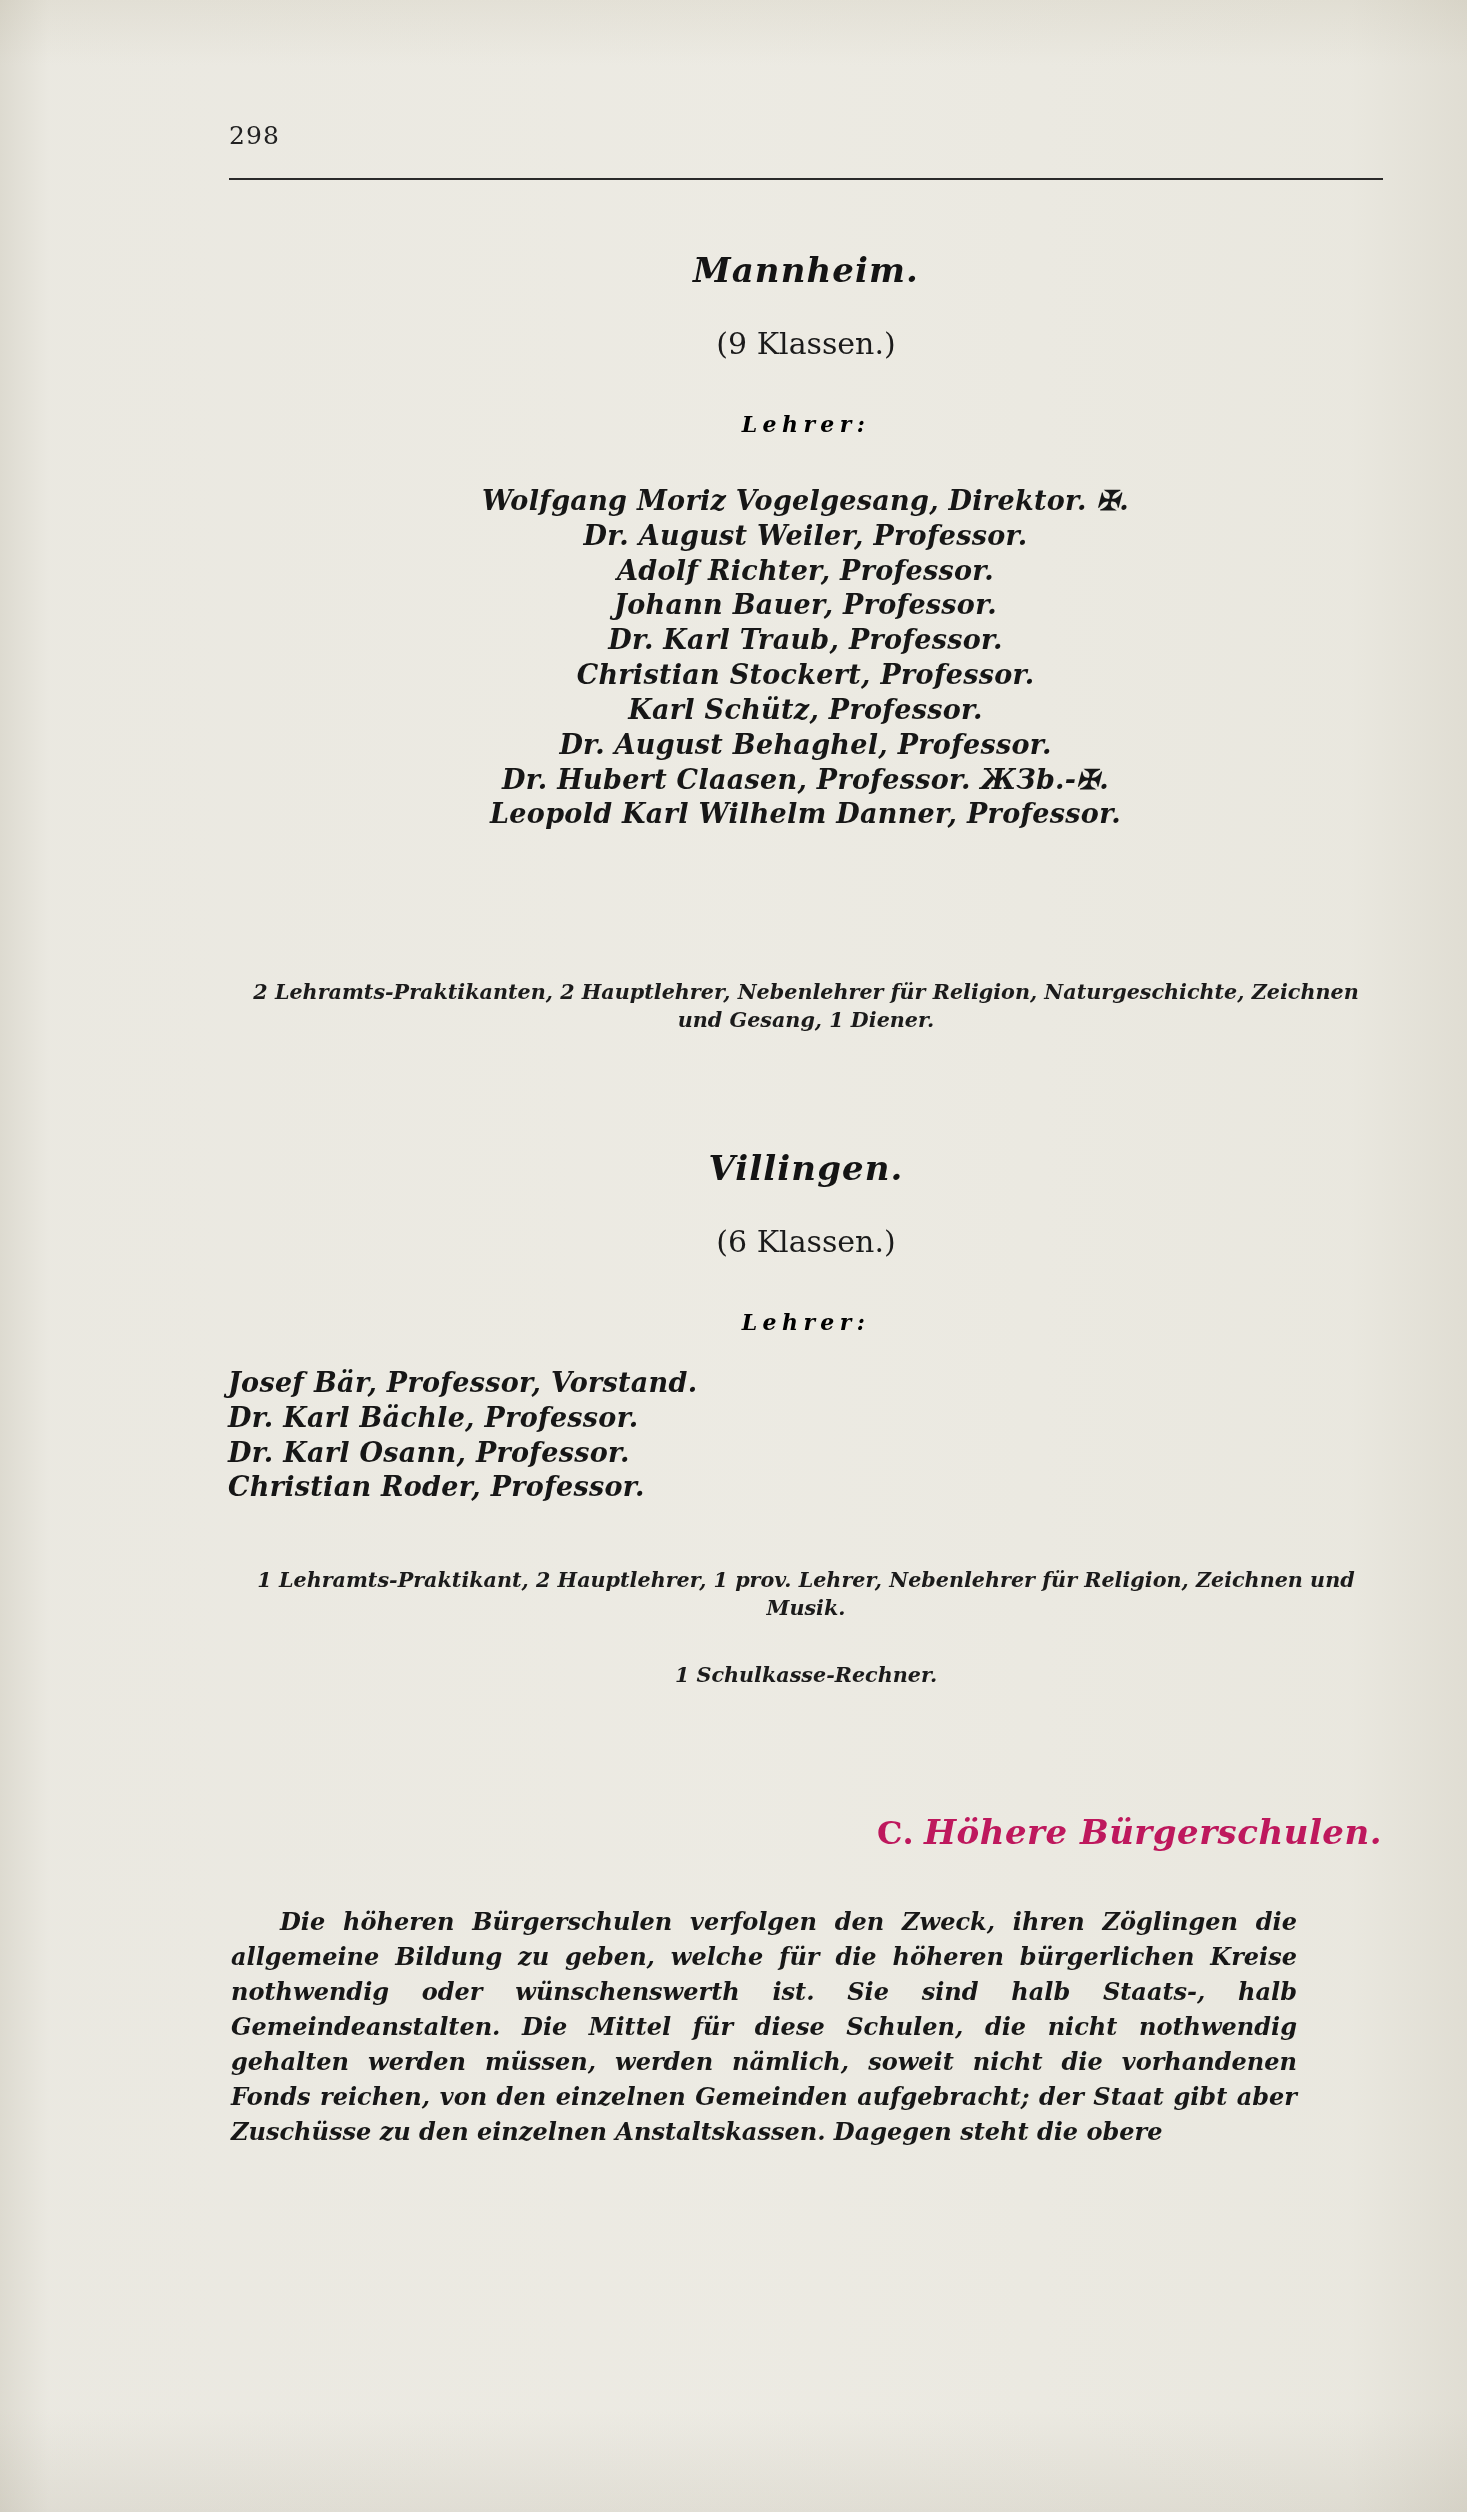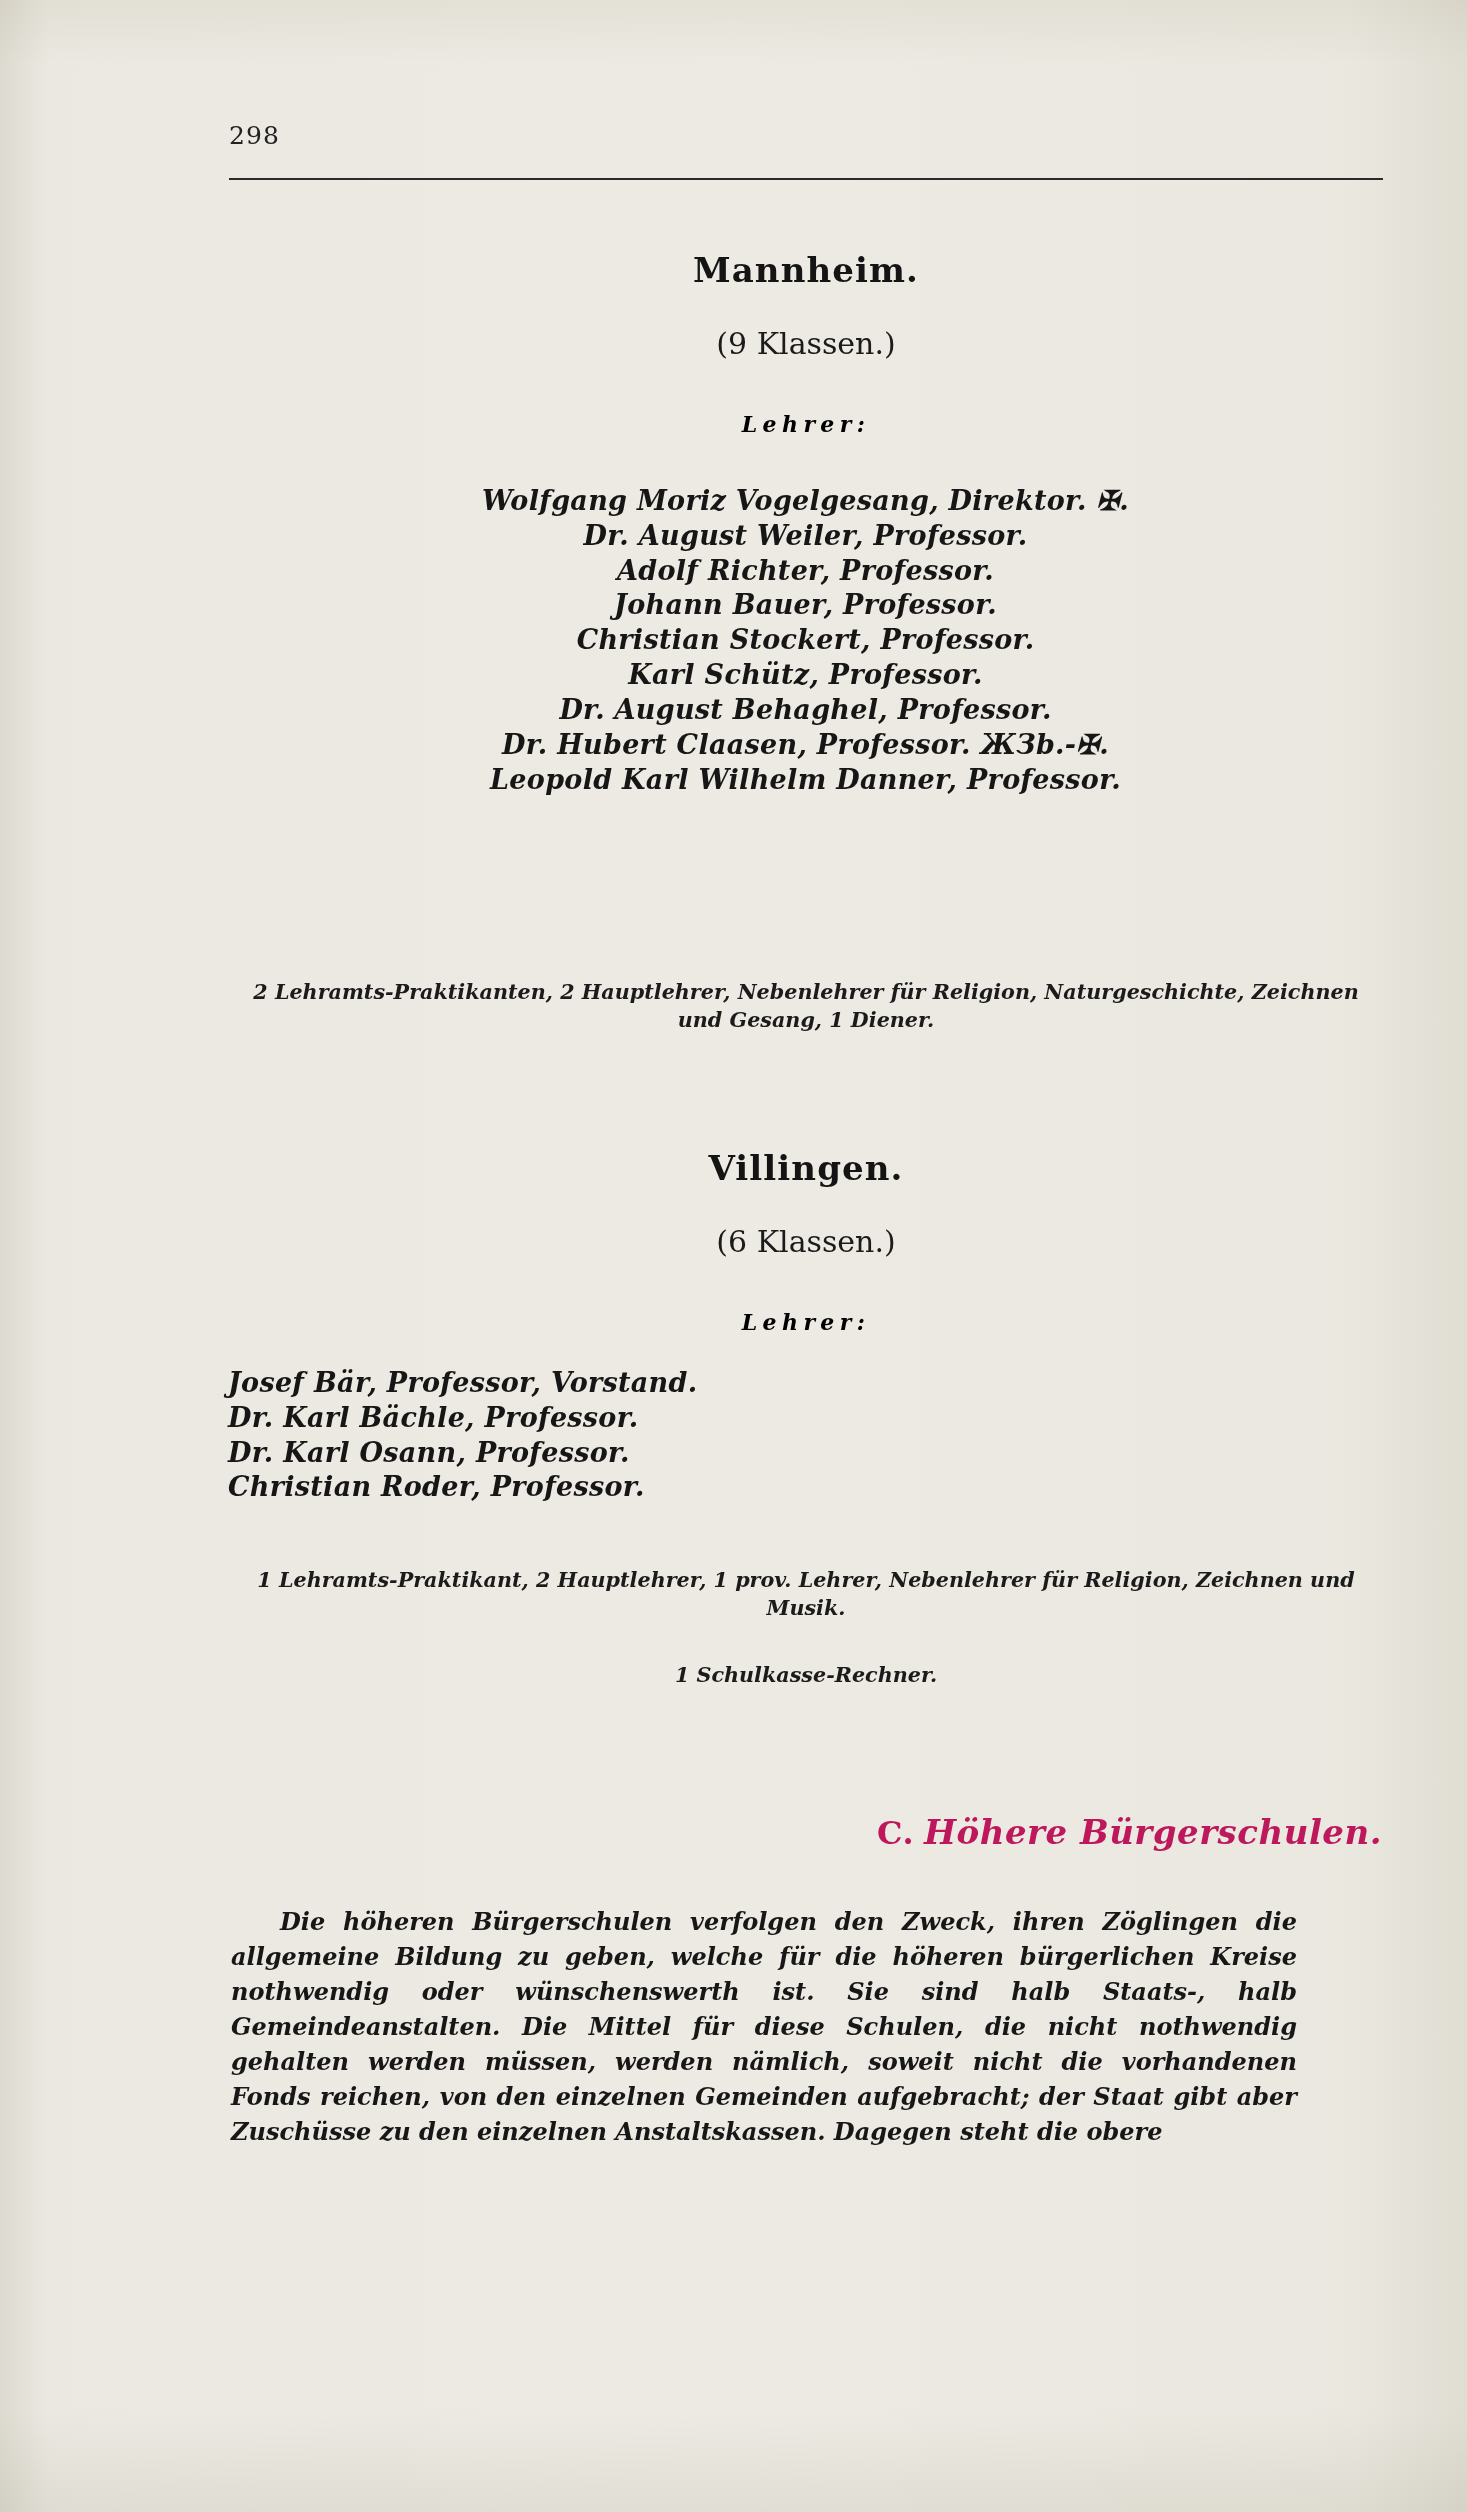--- a/index.html
+++ b/index.html
@@ -80,20 +80,21 @@
   
   .center {
     position: absolute;
     width: 1154px;
     left: 229px;
     text-align: center;
   }
   .school-name {
     font-size: 34px;
     font-weight: 700;
+    font-style: italic;
     letter-spacing: 1.1px;
     color: #141414;
   }
   .class-count {
     font-size: 30px;
     color: #1b1b1b;
   }
   .lehrer-label {
     font-size: 22px;
     letter-spacing: 5.4px;
@@ -179,20 +180,21 @@
 
     <div class="center school-name" style="top:250px;">Mannheim.</div>
     <div class="center class-count" style="top:326px;">(9 Klassen.)</div>
     <div class="center lehrer-label" style="top:411px;">Lehrer:</div>
 
     <div class="teacher-list" style="top:484px;text-align:center;">
       <div class="teacher">Wolfgang Moriz Vogelgesang, Direktor. ✠.</div>
       <div class="teacher">Dr. August Weiler, Professor.</div>
       <div class="teacher">Adolf Richter, Professor.</div>
       <div class="teacher">Johann Bauer, Professor.</div>
+      <div class="teacher">Dr. Karl Traub, Professor.</div>
       <div class="teacher">Christian Stockert, Professor.</div>
       <div class="teacher">Karl Schütz, Professor.</div>
       <div class="teacher">Dr. August Behaghel, Professor.</div>
       <div class="teacher">Dr. Hubert Claasen, Professor. ЖЗb.-✠.</div>
       <div class="teacher">Leopold Karl Wilhelm Danner, Professor.</div>
     </div>
 
     <div class="staff-note" style="top:979px;">2 Lehramts-Praktikanten, 2 Hauptlehrer, Nebenlehrer für Religion, Naturgeschichte, Zeichnen und Gesang, 1 Diener.</div>
 
     <div class="center school-name" style="top:1148px;">Villingen.</div>

